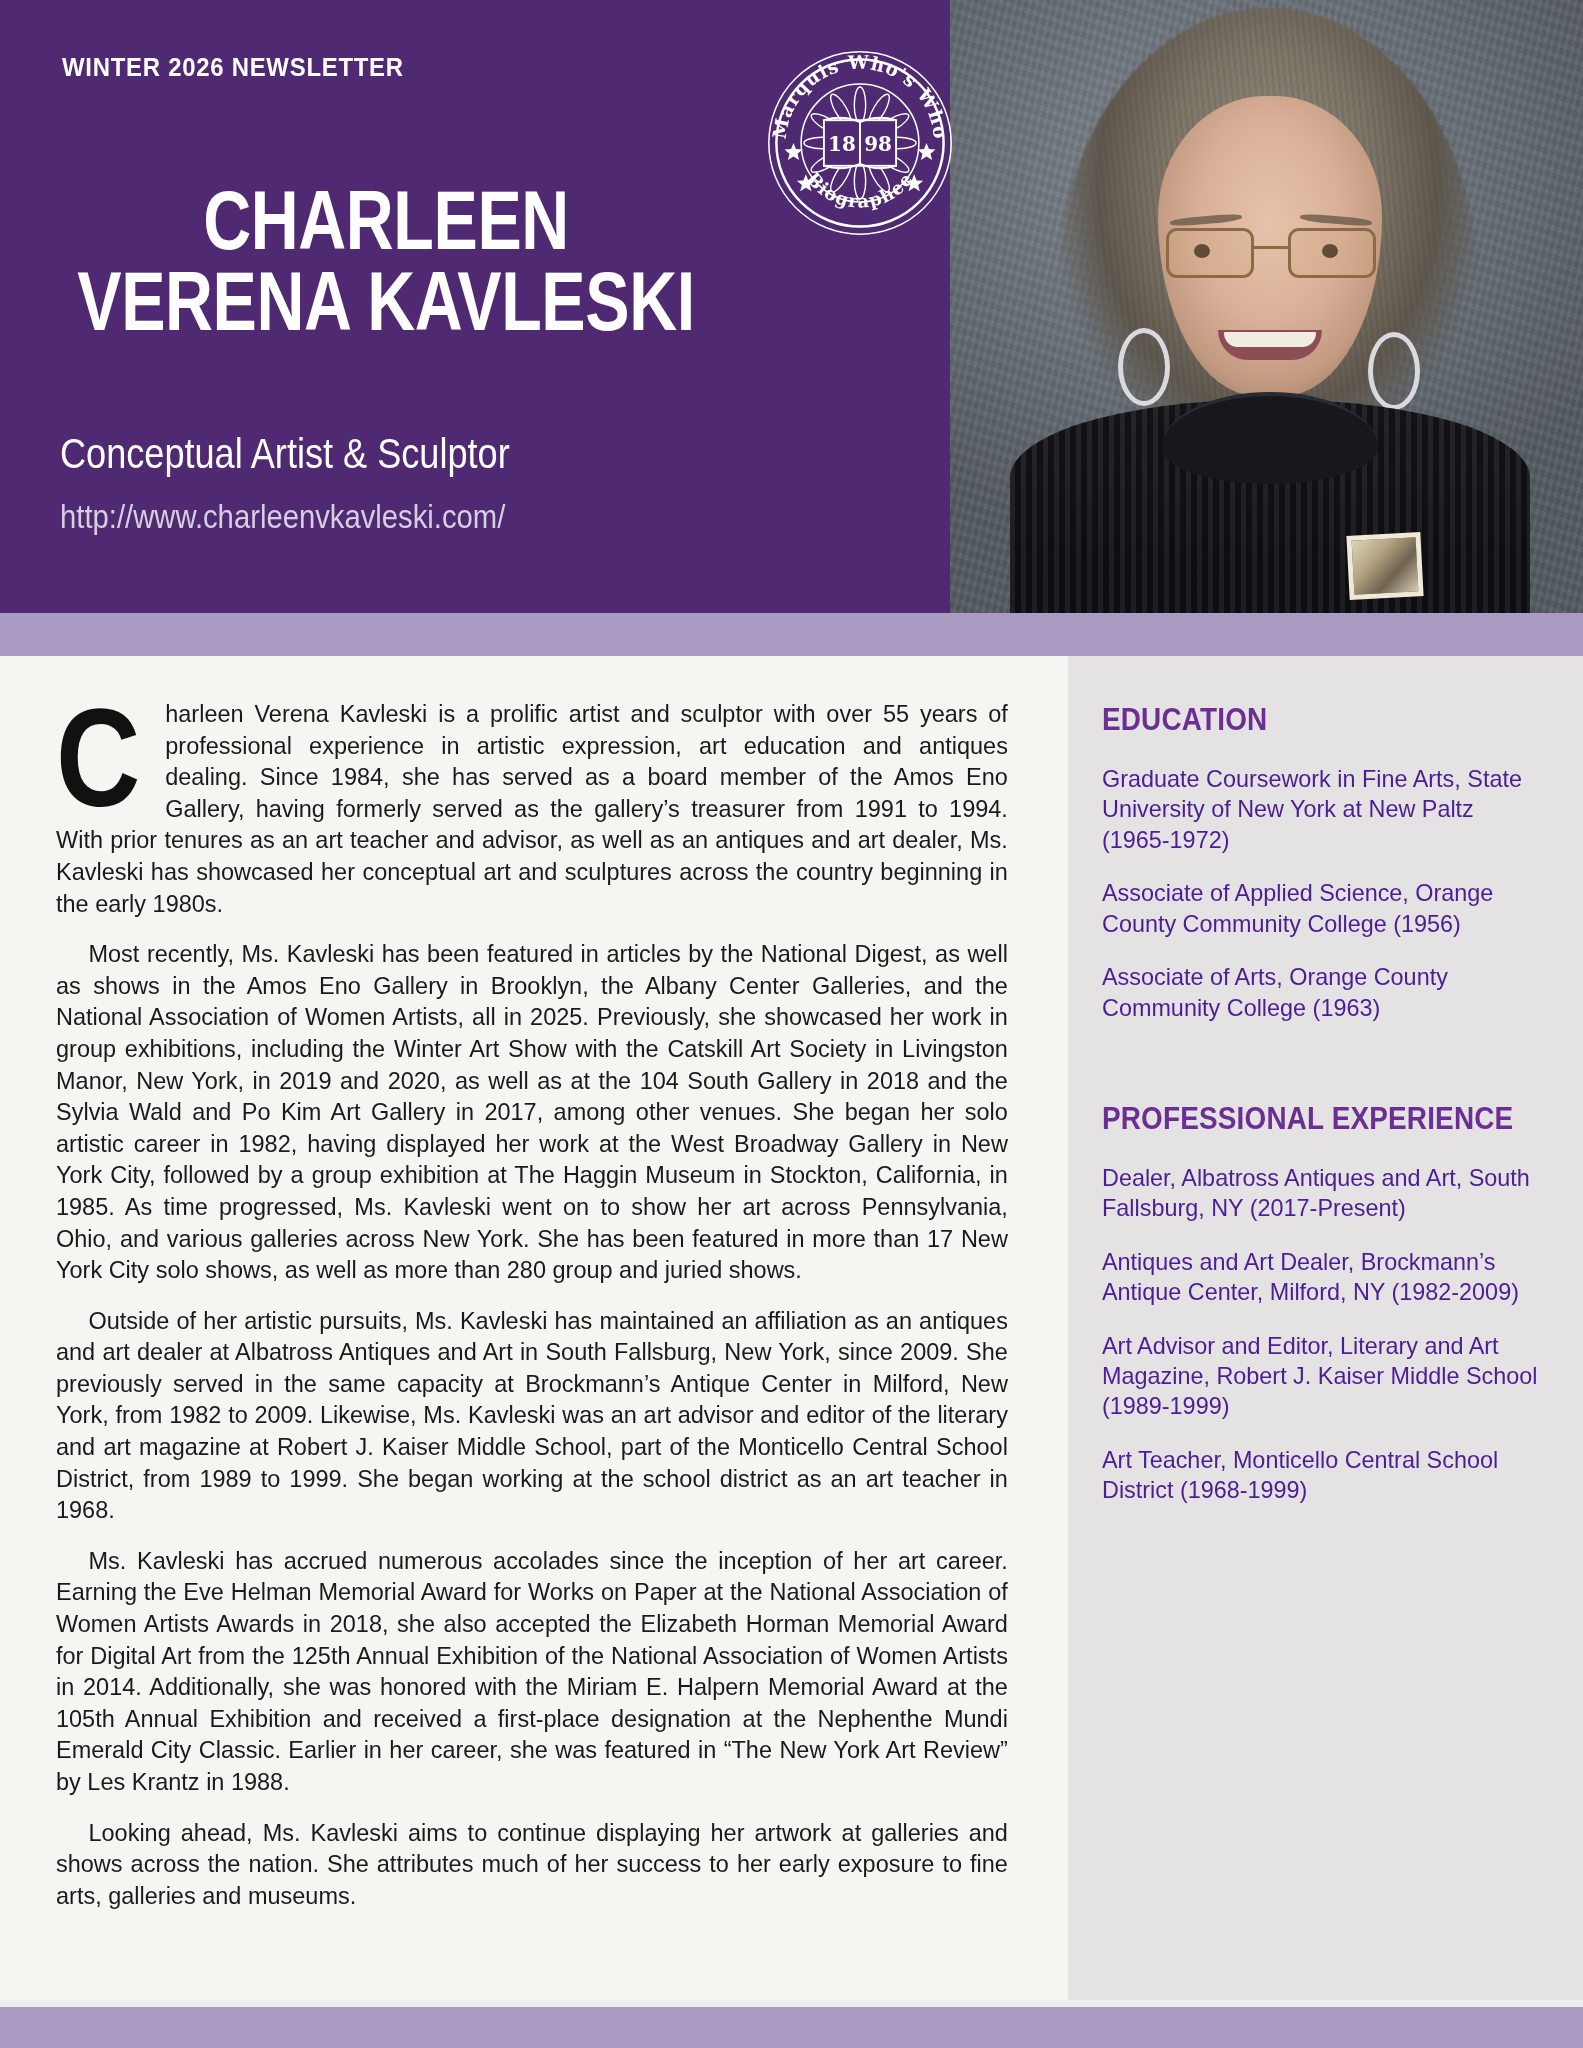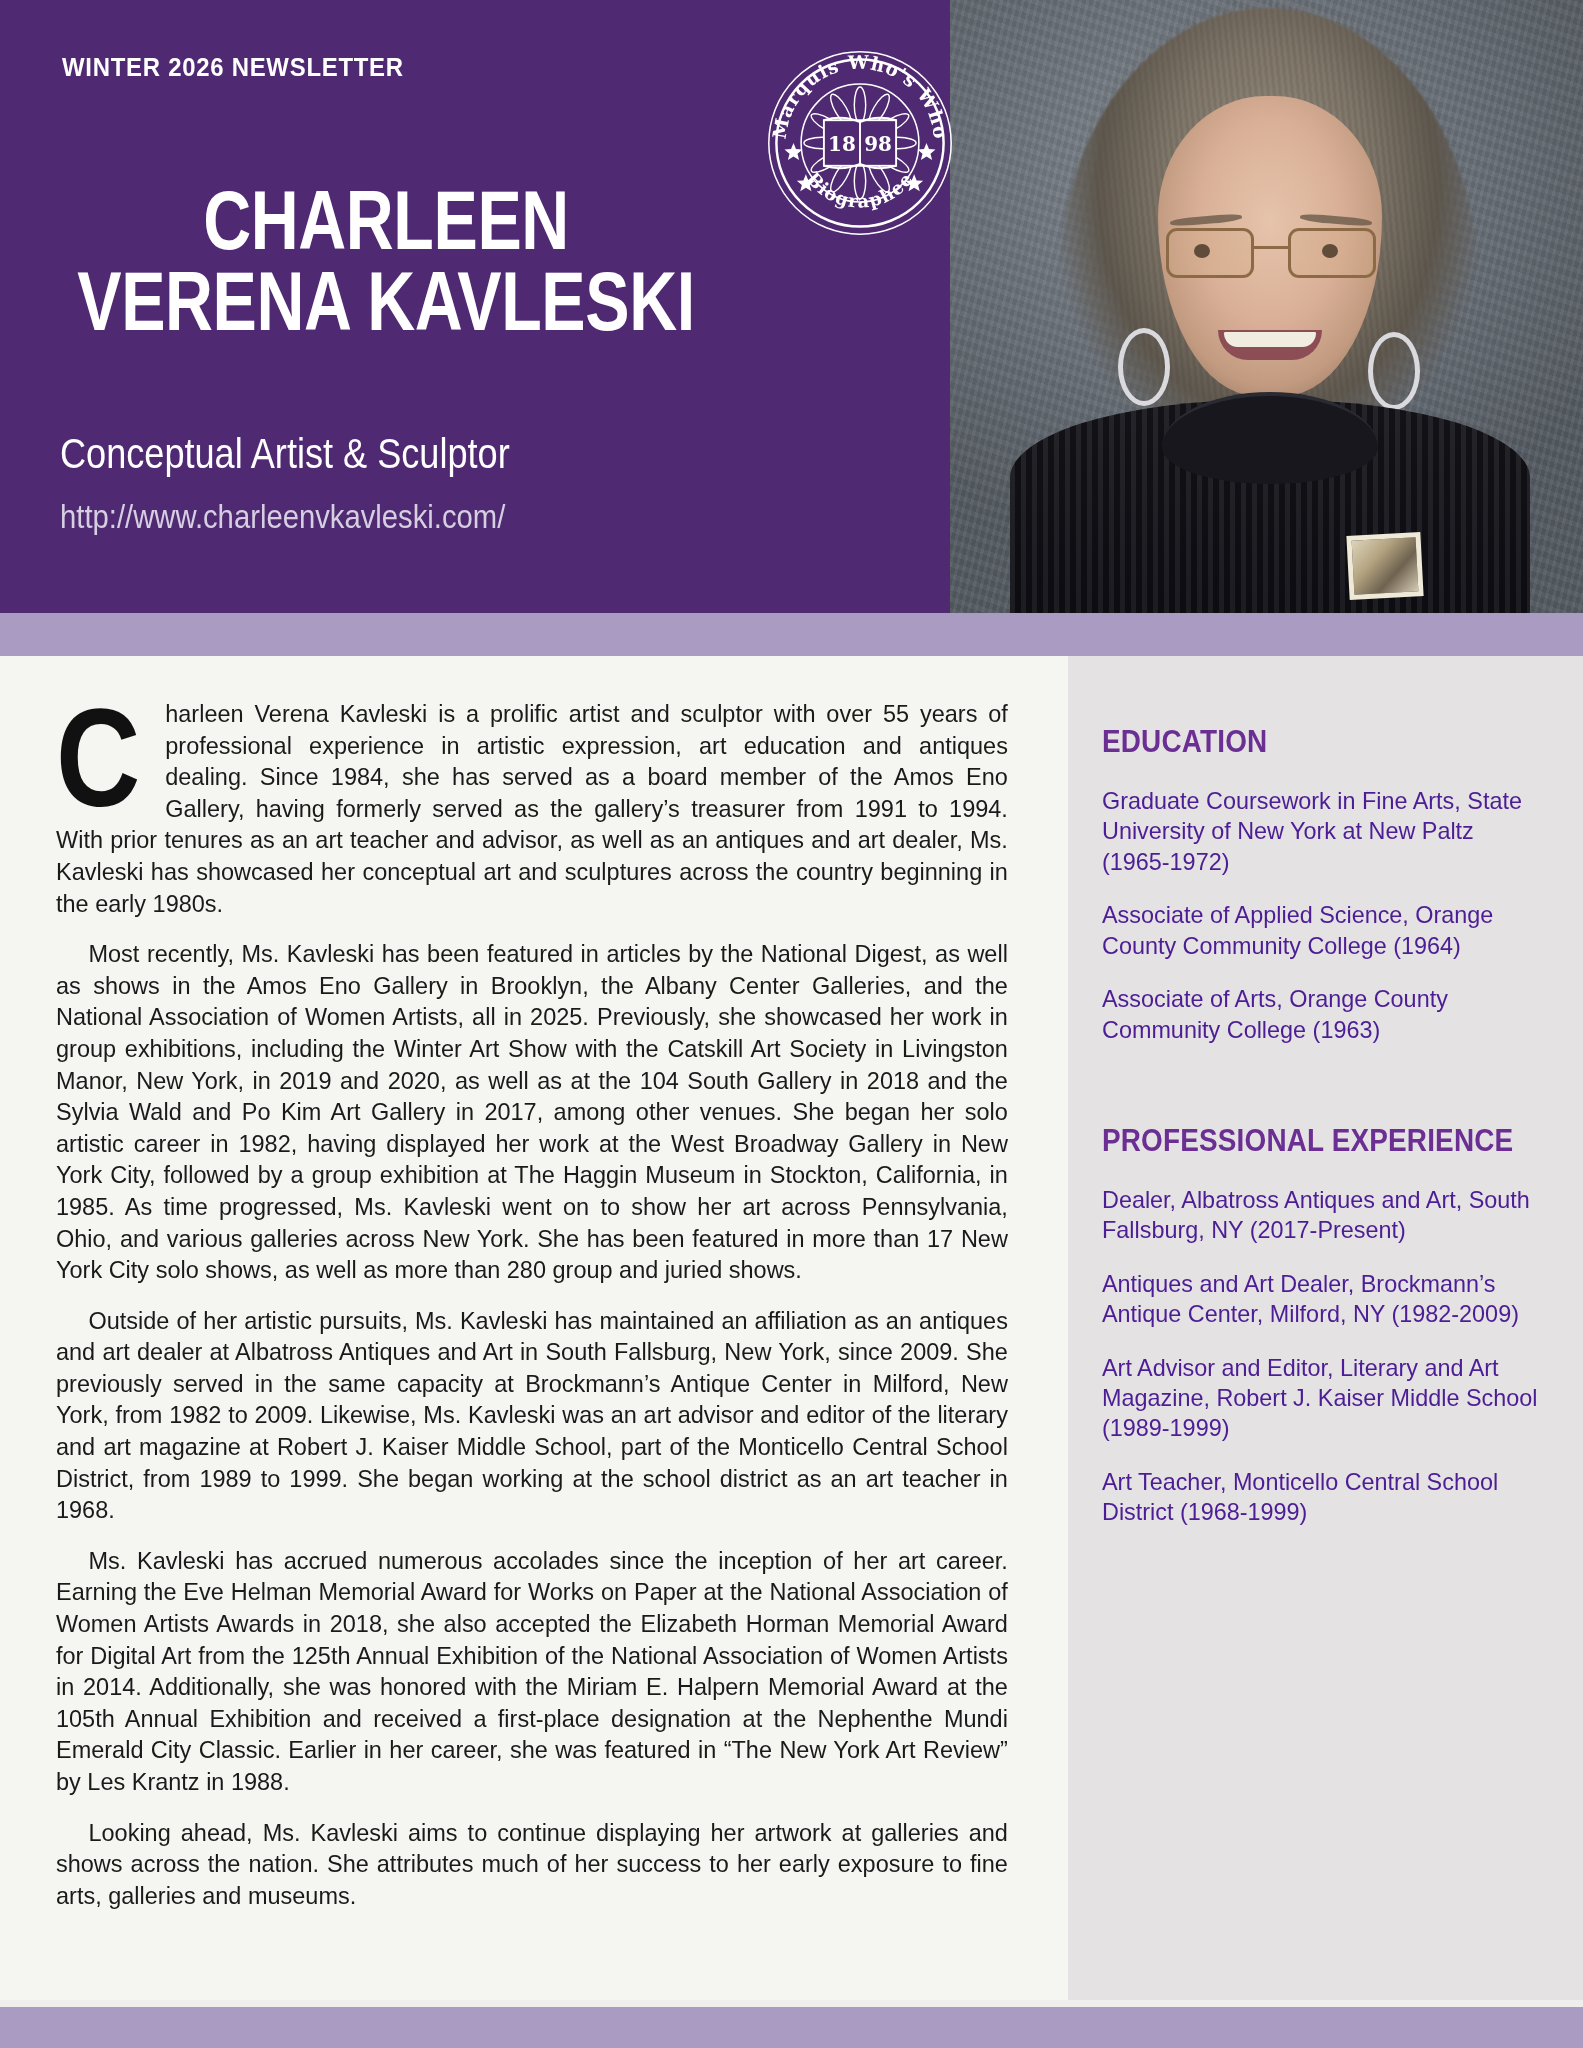--- a/index.html
+++ b/index.html
@@ -269,21 +269,21 @@
     color: #111111;
     margin: 2px 14px -6px 0;
     font-family: "Liberation Sans", sans-serif;
     transform: scaleX(0.88);
     transform-origin: left top;
   }
 
   .side-col {
     width: 515px;
     background: #e4e2e2;
-    padding: 68px 44px 0 34px;
+    padding: 46px 44px 0 34px;
   }
 
   .side-heading {
     color: #6b2f94;
     font-size: 31px;
     font-weight: bold;
     letter-spacing: 0.2px;
     margin-bottom: 26px;
     transform: scaleX(0.90);
     transform-origin: left center;
@@ -419,21 +419,21 @@
         <p class="indent">Most recently, Ms. Kavleski has been featured in articles by the National Digest, as well as shows in the Amos Eno Gallery in Brooklyn, the Albany Center Galleries, and the National Association of Women Artists, all in 2025. Previously, she showcased her work in group exhibitions, including the Winter Art Show with the Catskill Art Society in Livingston Manor, New York, in 2019 and 2020, as well as at the 104 South Gallery in 2018 and the Sylvia Wald and Po Kim Art Gallery in 2017, among other venues. She began her solo artistic career in 1982, having displayed her work at the West Broadway Gallery in New York City, followed by a group exhibition at The Haggin Museum in Stockton, California, in 1985. As time progressed, Ms. Kavleski went on to show her art across Pennsylvania, Ohio, and various galleries across New York. She has been featured in more than 17 New York City solo shows, as well as more than 280 group and juried shows.</p>
         <p class="indent">Outside of her artistic pursuits, Ms. Kavleski has maintained an affiliation as an antiques and art dealer at Albatross Antiques and Art in South Fallsburg, New York, since 2009. She previously served in the same capacity at Brockmann’s Antique Center in Milford, New York, from 1982 to 2009. Likewise, Ms. Kavleski was an art advisor and editor of the literary and art magazine at Robert J. Kaiser Middle School, part of the Monticello Central School District, from 1989 to 1999. She began working at the school district as an art teacher in 1968.</p>
         <p class="indent">Ms. Kavleski has accrued numerous accolades since the inception of her art career.  Earning the Eve Helman Memorial Award for Works on Paper at the National Association of Women Artists Awards in 2018, she also accepted the Elizabeth Horman Memorial Award for Digital Art from the 125th Annual Exhibition of the National Association of Women Artists in 2014. Additionally, she was honored with the Miriam E. Halpern Memorial Award at the 105th Annual Exhibition and received a first-place designation at the Nephenthe Mundi Emerald City Classic. Earlier in her career, she was featured in “The New York Art Review” by Les Krantz in 1988.</p>
         <p class="indent">Looking ahead, Ms. Kavleski aims to continue displaying her artwork at galleries and shows across the nation. She attributes much of her success to her early exposure to fine arts, galleries and museums.</p>
       </div>
     </div>
 
     <div class="side-col">
       <div class="side-heading">EDUCATION</div>
       <div class="side-item">Graduate Coursework in Fine Arts, State University of New York at New Paltz (1965-1972)</div>
-      <div class="side-item">Associate of Applied Science, Orange County Community College (1964)</div>
+      <div class="side-item">Associate of Applied Science, Orange County Community College (1956)</div>
       <div class="side-item">Associate of Arts, Orange County Community College (1963)</div>
 
       <div class="side-heading second">PROFESSIONAL EXPERIENCE</div>
       <div class="side-item">Dealer, Albatross Antiques and Art, South Fallsburg, NY (2017-Present)</div>
       <div class="side-item">Antiques and Art Dealer, Brockmann’s Antique Center, Milford, NY (1982-2009)</div>
       <div class="side-item">Art Advisor and Editor, Literary and Art Magazine, Robert J. Kaiser Middle School (1989-1999)</div>
       <div class="side-item">Art Teacher, Monticello Central School District (1968-1999)</div>
     </div>
   </div>
 

